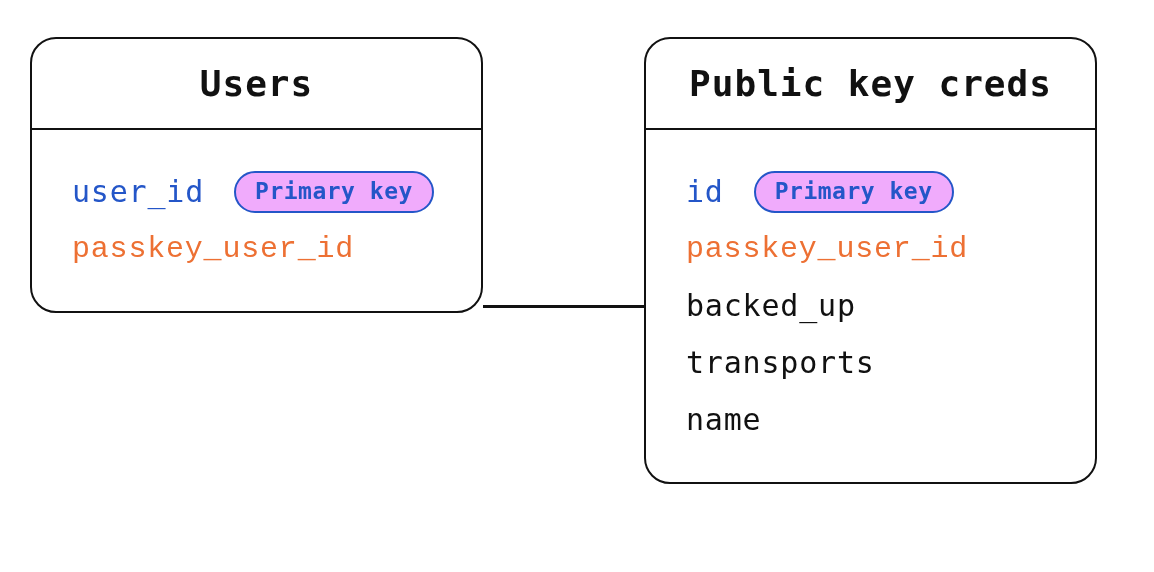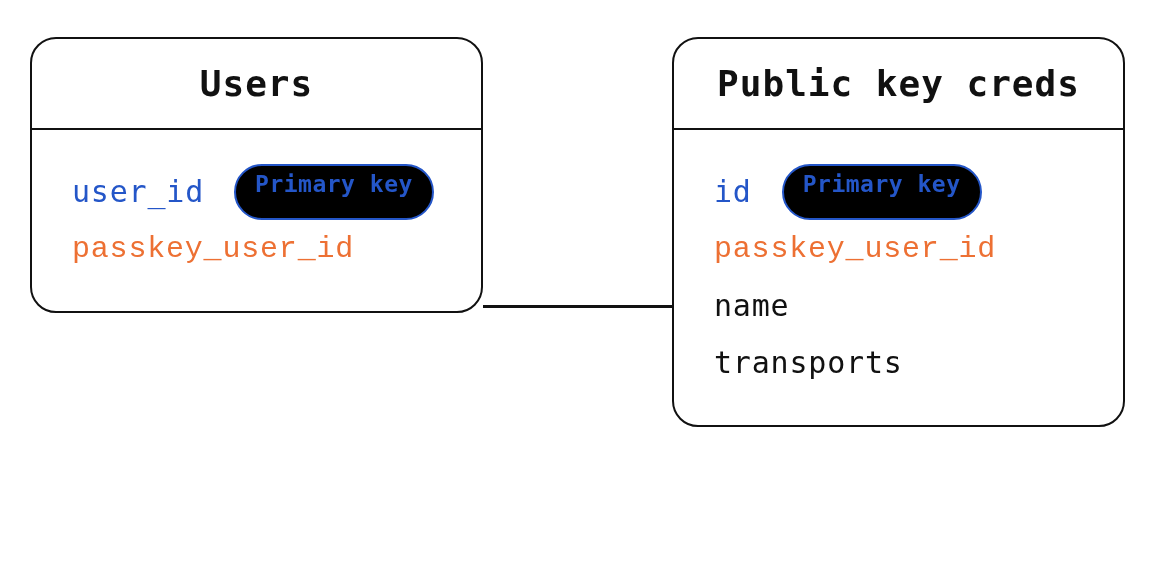--- a/index.html
+++ b/index.html
@@ -25,21 +25,21 @@
   .table-box {
     position: absolute;
     top: 37px;
     width: 453px;
     background: #ffffff;
     border: 2.5px solid var(--line);
     border-radius: 26px;
     box-sizing: border-box;
   }
   .table-box.users { left: 30px; }
-  .table-box.creds { left: 672px; }
+  .table-box.creds { left: 644px; }
   .table-header {
     height: 89px;
     border-bottom: 2px solid var(--line);
     display: flex;
     align-items: center;
     justify-content: center;
   }
   .table-title {
     font-weight: bold;
     font-size: 36px;
@@ -60,27 +60,27 @@
     font-size: 30px;
     letter-spacing: 0.8px;
     color: var(--text);
   }
   .field-row.primary .field-name { color: var(--pk); }
   .field-row.reference .field-name { color: var(--ref); font-family: Liberation Mono, monospace; }
   .badge {
     margin-left: 30px;
     border: 2px solid var(--pk);
     color: var(--pk);
-    background: #000000;
+    background: #f0abfc;
     font-weight: bold;
     font-size: 23px;
     letter-spacing: 0.5px;
     line-height: 1;
     border-radius: 999px;
-    padding: 7px 19px 22px;
+    padding: 7px 19px 8px;
     display: inline-block;
   }
   .connector {
     position: absolute;
     left: 483px;
     top: 305px;
     width: 189px;
     height: 2.5px;
     background: var(--line);
   }
@@ -113,21 +113,24 @@
     </div>
     <div class="fields">
       <div class="field-row primary">
         <span class="field-name">id</span>
         <span class="badge">Primary key</span>
       </div>
       <div class="field-row reference">
         <span class="field-name">passkey_user_id</span>
       </div>
       <div class="field-row">
-        <span class="field-name">name</span>
+        <span class="field-name">backed_up</span>
       </div>
       <div class="field-row">
         <span class="field-name">transports</span>
+      </div>
+      <div class="field-row">
+        <span class="field-name">name</span>
       </div>
     </div>
   </div>
 
 </div>
 
 </body></html>

